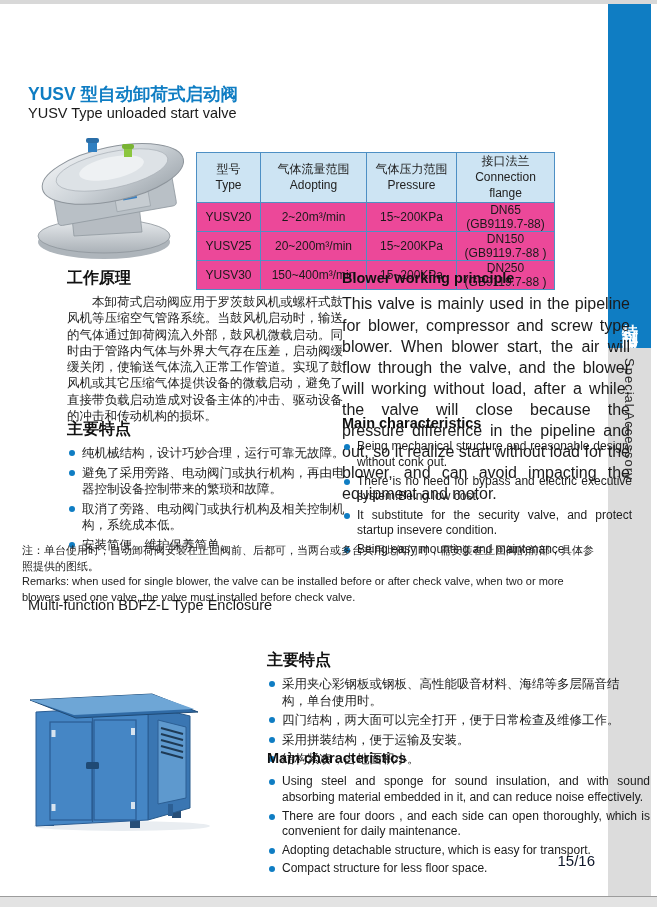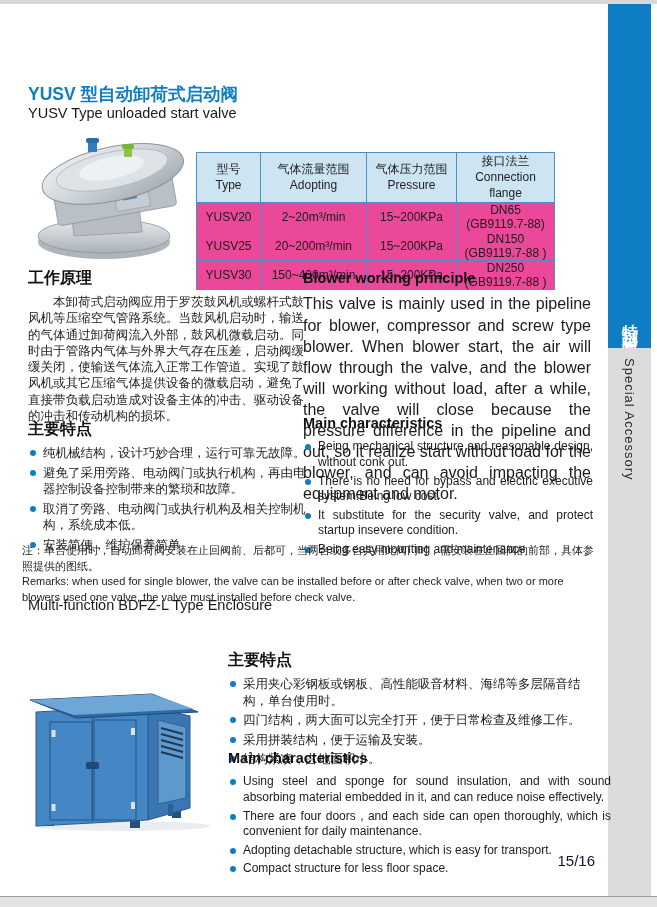--- a/index.html
+++ b/index.html
@@ -41,21 +41,21 @@
     border-collapse:collapse;table-layout:fixed;
   }
   .spec-table th,.spec-table td{
     border:1px solid #4d8fc4;text-align:center;vertical-align:middle;
     padding:0 2px;box-sizing:border-box;
   }
   .spec-table thead th{background:#cde4f3;font-weight:normal;font-size:12px;line-height:1.35;height:42px;color:#222;}
   .spec-table tbody td{background:#ec4899;font-size:12px;height:24px;color:#1a1a1a;}
 
   
-  .col{position:absolute;}
+  .col{position:absolute;margin-left:39px;}
   #wp-zh{left:28px;top:268px;width:276px;}
   #wp-en{left:303px;top:270px;width:288px;}
   #feat-zh{left:28px;top:419px;width:278px;}
   #feat-en{left:303px;top:415px;width:290px;}
   #feat2-zh{left:228px;top:650px;width:377px;}
   #feat2-en{left:228px;top:750px;width:383px;}
 
   .h-zh{margin:0;font-size:16px;font-weight:bold;color:#111;line-height:1.2;}
   .h-en{margin:0;font-size:14.5px;font-weight:bold;color:#111;line-height:1.2;}
   .body-zh{margin:7px 0 0;font-size:12.5px;line-height:1.3;text-align:justify;text-indent:2em;color:#1b1b1b;}

